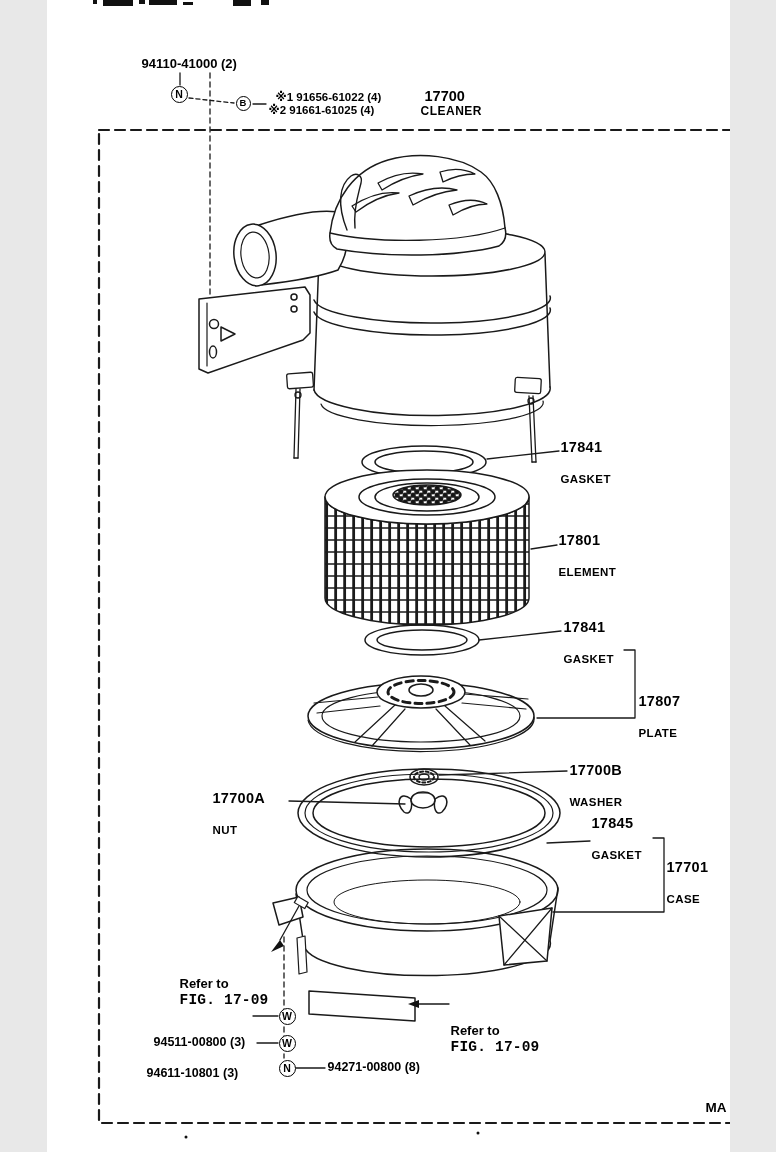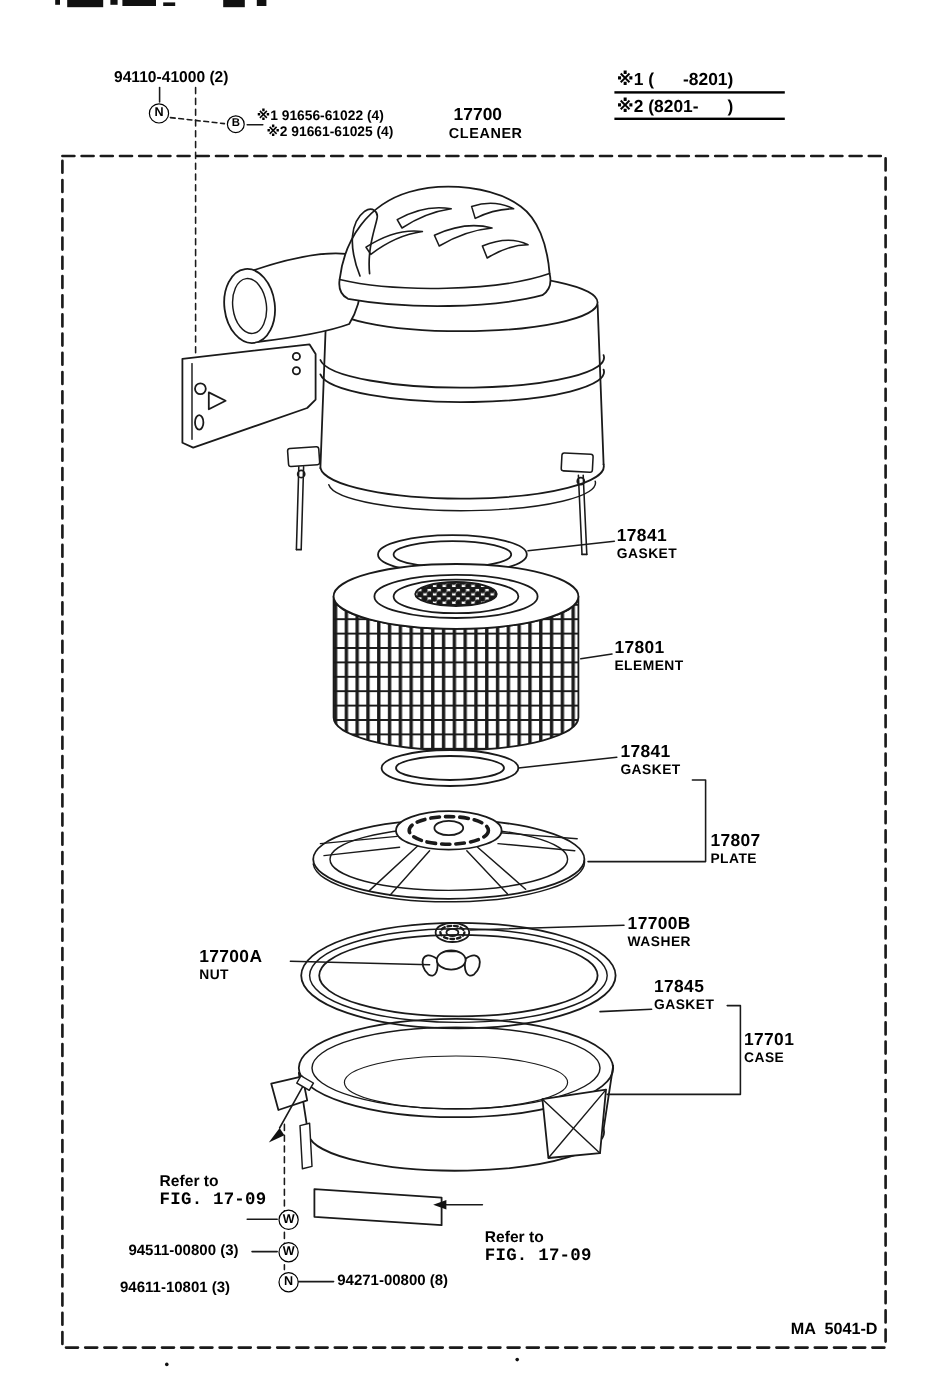--- a/index.html
+++ b/index.html
@@ -1,29 +1,29 @@
 <!DOCTYPE html>
 <html><head>
 <meta charset="utf-8">
 <style>
   html,body{margin:0;padding:0;background:#e8e8e8;}
   .page{
-    position:relative;width:776px;height:1152px;margin:0 auto;
+    position:relative;width:683px;height:1152px;margin:0 auto;
     background:#ffffff;color:#000;
     font-family:"Liberation Sans","DejaVu Sans",sans-serif;
     overflow:hidden;
   }
   svg.art{position:absolute;left:0;top:0;width:776px;height:1152px;}
   .lbl{position:absolute;font-weight:700;white-space:nowrap;line-height:1.08;}
   .t13{font-size:13px;}
   .t12{font-size:12px;}
   .t115{font-size:11.5px;}
   .callout{position:absolute;font-weight:700;white-space:nowrap;line-height:1.05;}
   .callout .cnum{font-size:14.5px;letter-spacing:.3px;}
-  .callout .cname{font-size:11.5px;letter-spacing:.4px;margin-top:1px;}
+  .callout .cname{font-size:11.5px;letter-spacing:.4px;margin-top:18px;}
   .circ{
     position:absolute;box-sizing:border-box;background:#fff;
     border:1.7px solid #000;border-radius:50%;
     font-weight:700;text-align:center;color:#000;
   }
   .circ.big{width:17px;height:17px;font-size:10.5px;line-height:14px;}
   .circ.sm{width:15px;height:15px;font-size:9.5px;line-height:12px;}
   .app{position:absolute;left:512px;top:59px;}
   .app-line{
     font-weight:700;font-size:14.5px;white-space:pre;
@@ -222,30 +222,26 @@
       <line x1="237" y1="937" x2="237" y2="1058" stroke-dasharray="5 4"></line>
       <line x1="206" y1="1016" x2="231" y2="1016"></line>
       <line x1="210" y1="1043" x2="231" y2="1043"></line>
       <line x1="249" y1="1068" x2="278" y2="1068"></line>
     </g>
   </svg>
 
   <div class="lbl t13" style="left:95px;top:57px">94110-41000 (2)</div>
   <div class="circ big" style="left:124px;top:86px">N</div>
   <div class="circ sm" style="left:189px;top:96px">B</div>
-  <div class="lbl t115" style="left:214px;top:91px">※1 91656-61022 (4)</div>
+  <div class="lbl t115" style="left:229px;top:91px">※1 91656-61022 (4)</div>
   <div class="lbl t115" style="left:222px;top:104px">※2 91661-61025 (4)</div>
 
   <div class="lbl" style="left:378px;top:89px;font-size:14.5px">17700</div>
   <div class="lbl t12" style="left:374px;top:105px;letter-spacing:.5px">CLEANER</div>
 
-  <div class="app">
-    <div class="app-line">※1 (      -8201)</div>
-    <div class="app-line">※2 (8201-      )</div>
-  </div>
 
   <div class="callout" style="left:514px;top:440px">
     <div class="cnum">17841</div>
     <div class="cname">GASKET</div>
   </div>
 
   <div class="callout" style="left:512px;top:533px">
     <div class="cnum">17801</div>
     <div class="cname">ELEMENT</div>
   </div>

